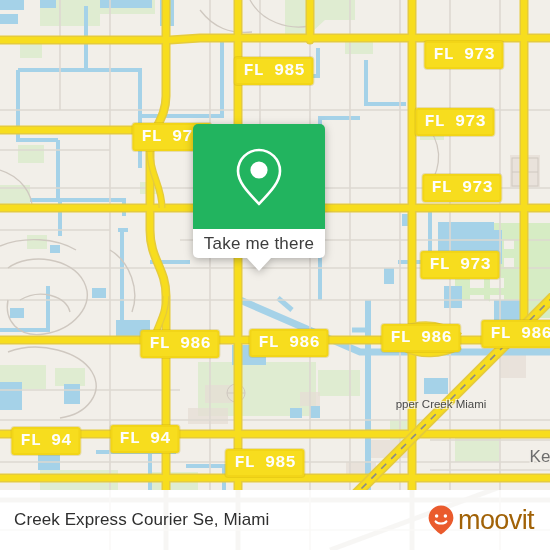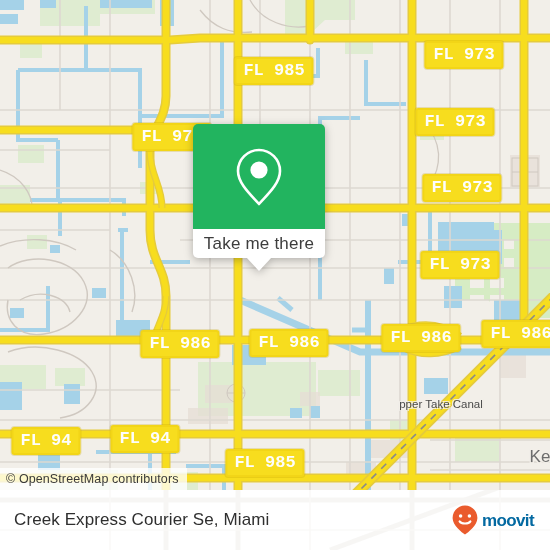--- a/index.html
+++ b/index.html
@@ -167,25 +167,25 @@
     color: #2f2f2f;
     letter-spacing: 0.1px;
     white-space: nowrap;
   }
   #brand {
     display: flex;
     align-items: center;
     gap: 2px;
   }
   #brand-word {
-    font-size: 17px;
-    color: #0369a1;
+    font-size: 27px;
+    color: #a16207;
     letter-spacing: -0.6px;
     line-height: 1;
-    font-weight: bold;
+    font-weight: normal;
   }
 </style>
 </head>
 <body>
 
 <div id="app">
 
   <div id="map">
 
     <svg id="map-svg" width="550" height="490" viewBox="0 0 550 490">
@@ -406,27 +406,24 @@
         <div class="shield" style="left: 180px; top: 344px;">FL 986</div>
         <div class="shield" style="left: 289px; top: 343px;">FL 986</div>
         <div class="shield" style="left: 421px; top: 338px;">FL 986</div>
         <div class="shield" style="left: 521px; top: 334px;">FL 986</div>
         <div class="shield" style="left: 46px; top: 441px;">FL 94</div>
         <div class="shield" style="left: 145px; top: 439px;">FL 94</div>
         <div class="shield" style="left: 265px; top: 463px;">FL 985</div>
       </div>
 
     <div id="label-layer">
-        <div class="maplabel" style="left: 441px; top: 404px;">pper Take Canal</div>
+        <div class="maplabel" style="left: 441px; top: 404px;">pper Creek Miami</div>
         <div class="maplabel big" style="left: 540px; top: 457px;">Ke</div>
       </div>
 
-    <div id="attribution">
-      <span>© OpenStreetMap contributors</span>
-    </div>
 
     <div id="callout">
       <div id="callout-head">
         <svg width="54" height="62" viewBox="0 0 54 62">
           <path d="M27 4 C15.4 4 6 13.4 6 25 C6 38 20 50 27 58 C34 50 48 38 48 25 C48 13.4 38.6 4 27 4 Z" fill="none" stroke="#ffffff" stroke-width="2.6" stroke-linejoin="round"></path>
           <circle cx="27" cy="24" r="8.6" fill="#ffffff"></circle>
         </svg>
       </div>
       <div id="callout-body">
         <span id="callout-label">Take me there</span>

